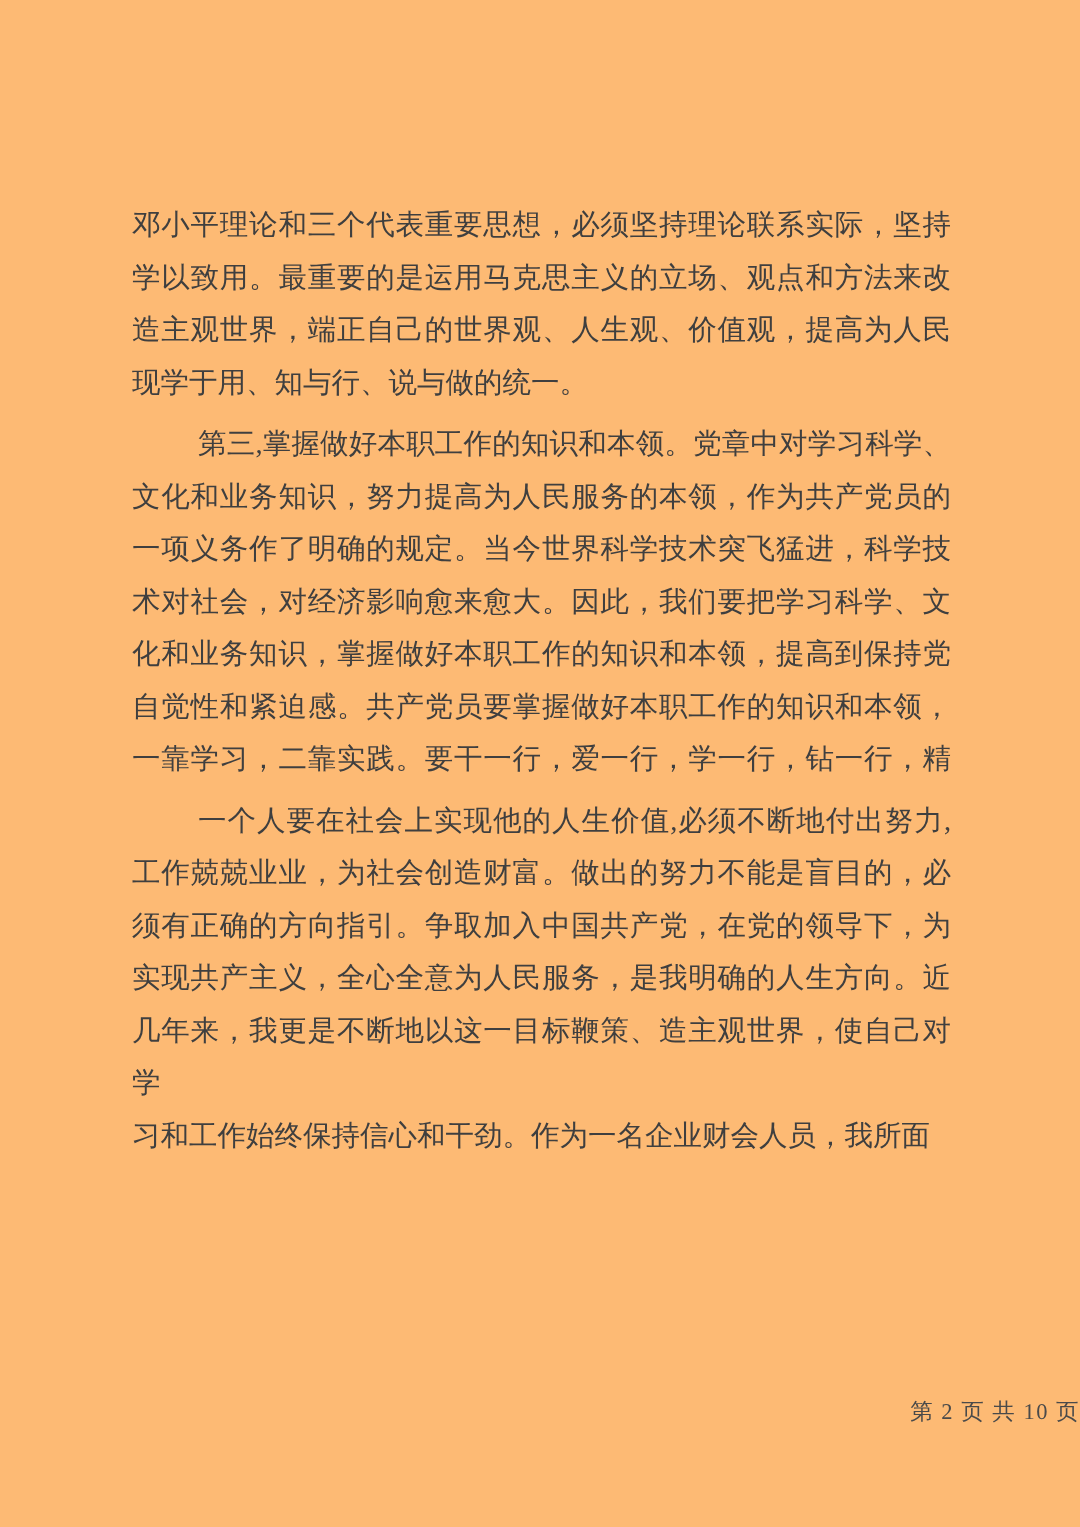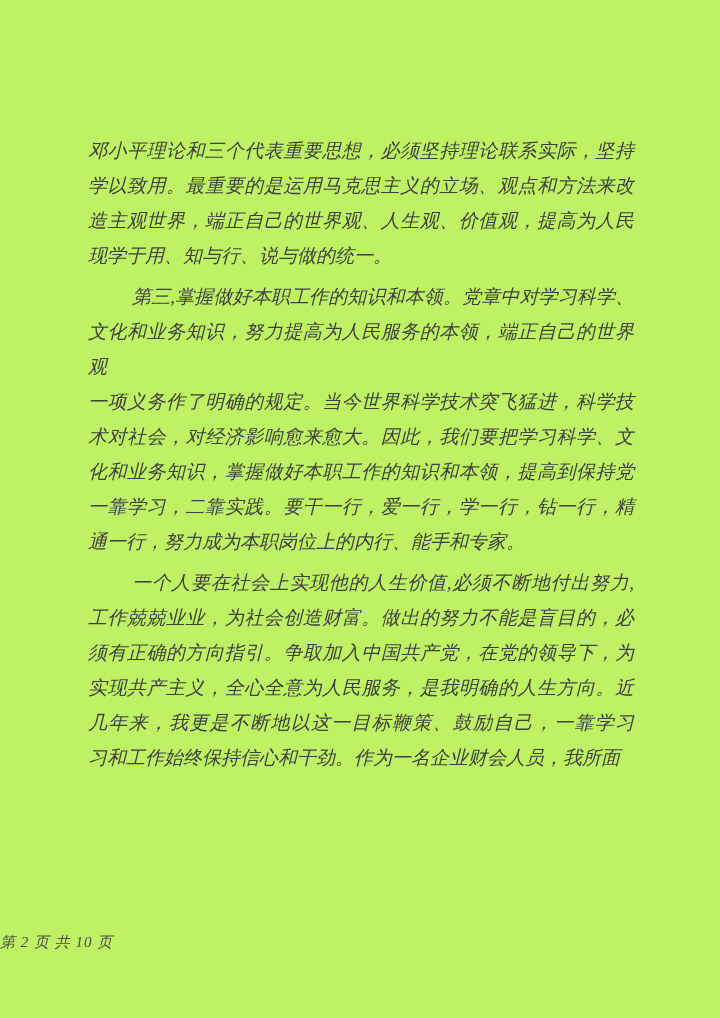--- a/index.html
+++ b/index.html
@@ -44,50 +44,50 @@
     text-align-last: left;
   }
   .line.indent {
     padding-left: 44px;
   }
   .footer {
     position: absolute;
     left: 0;
     top: 931px;
     width: 720px;
-    text-align: left;
+    text-align: right;
     font-size: 15px;
     line-height: 22px;
     color: #4a4a4a;
     letter-spacing: 1px;
   }
 </style>
 </head>
 <body>
 
-<div class="doc-page" style="background: #bef264; color: rgb(63, 63, 63); font-style: italic;">
+<div class="doc-page" style="background: #fdba74; color: rgb(63, 63, 63);">
   <div class="text-body">
       <div class="para">
         <div class="line">邓小平理论和三个代表重要思想，必须坚持理论联系实际，坚持</div>
         <div class="line">学以致用。最重要的是运用马克思主义的立场、观点和方法来改</div>
         <div class="line">造主观世界，端正自己的世界观、人生观、价值观，提高为人民</div>
         <div class="line last">现学于用、知与行、说与做的统一。</div>
       </div>
       <div class="para">
         <div class="line indent">第三,掌握做好本职工作的知识和本领。党章中对学习科学、</div>
-        <div class="line">文化和业务知识，努力提高为人民服务的本领，端正自己的世界观</div>
+        <div class="line">文化和业务知识，努力提高为人民服务的本领，作为共产党员的</div>
         <div class="line">一项义务作了明确的规定。当今世界科学技术突飞猛进，科学技</div>
         <div class="line">术对社会，对经济影响愈来愈大。因此，我们要把学习科学、文</div>
         <div class="line">化和业务知识，掌握做好本职工作的知识和本领，提高到保持党</div>
+        <div class="line">自觉性和紧迫感。共产党员要掌握做好本职工作的知识和本领，</div>
         <div class="line">一靠学习，二靠实践。要干一行，爱一行，学一行，钻一行，精</div>
-        <div class="line last">通一行，努力成为本职岗位上的内行、能手和专家。</div>
       </div>
       <div class="para">
         <div class="line indent">一个人要在社会上实现他的人生价值,必须不断地付出努力,</div>
         <div class="line">工作兢兢业业，为社会创造财富。做出的努力不能是盲目的，必</div>
         <div class="line">须有正确的方向指引。争取加入中国共产党，在党的领导下，为</div>
         <div class="line">实现共产主义，全心全意为人民服务，是我明确的人生方向。近</div>
-        <div class="line">几年来，我更是不断地以这一目标鞭策、鼓励自己，一靠学习</div>
+        <div class="line">几年来，我更是不断地以这一目标鞭策、造主观世界，使自己对学</div>
         <div class="line last">习和工作始终保持信心和干劲。作为一名企业财会人员，我所面</div>
       </div>
     </div>
   <div class="footer">第 2 页 共 10 页</div>
 </div>
 
 </body></html>

